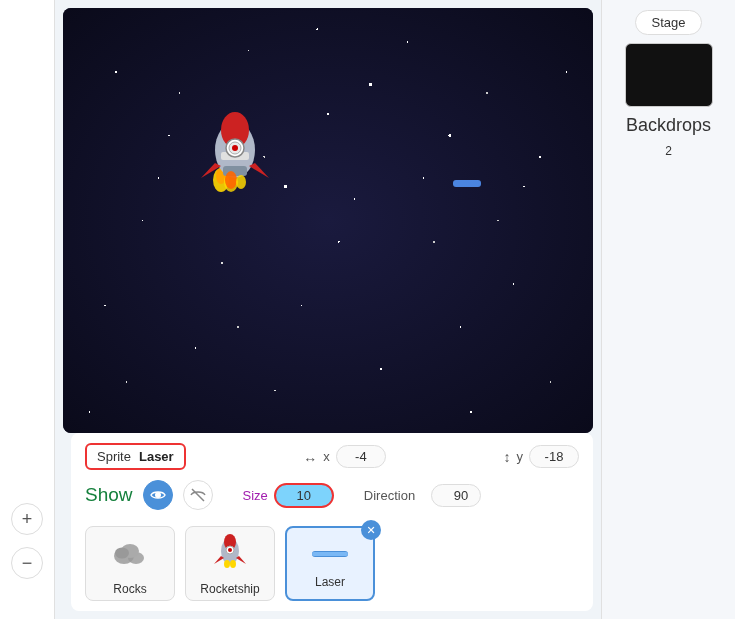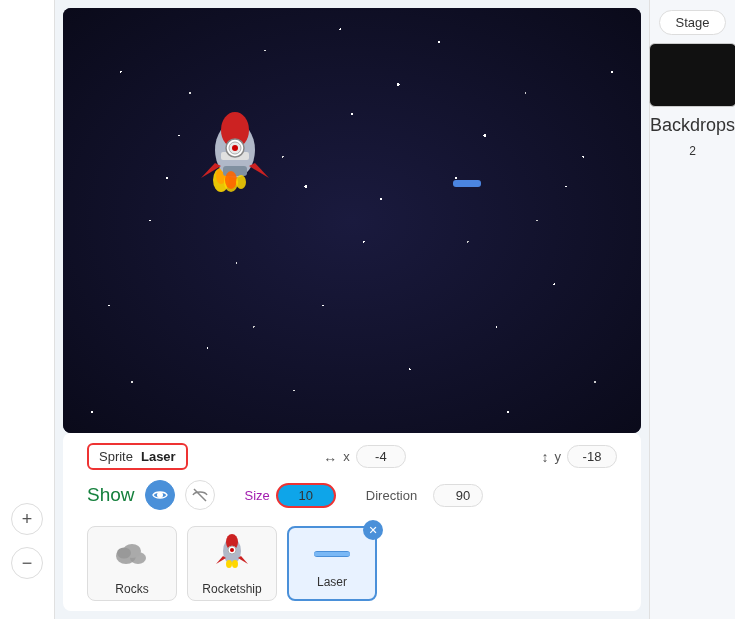--- a/index.html
+++ b/index.html
@@ -126,23 +126,23 @@
       width: 28px;
       height: 7px;
       background: #5599ff;
       border-radius: 3px;
       opacity: 0.85;
     }
 
     
     .bottom-panel {
       background: #fff;
-      margin: 0 8px 8px 8px;
+      margin: 0 8px 8px 16px;
       border-radius: 8px;
-      padding: 10px 24px;
+      padding: 10px 14px;
     }
 
     
     .sprite-info-row {
       display: flex;
       align-items: center;
       gap: 8px;
       margin-bottom: 10px;
     }
 
@@ -230,21 +230,21 @@
       font-size: 13px;
       color: #a21caf;
     }
 
     .size-value-box {
       border: 2px solid #e33;
       border-radius: 16px;
       padding: 3px 16px;
       font-size: 13px;
       color: #333;
-      background: #0ea5e9;
+      background: #7dd3fc;
       min-width: 60px;
       text-align: center;
     }
 
     .direction-group {
       display: flex;
       align-items: center;
       gap: 16px;
       margin-left: 20px;
     }
@@ -314,21 +314,21 @@
       cursor: pointer;
     }
 
     
     .sprite-icon {
       font-size: 28px;
     }
 
     
     .right-panel {
-      width: 86px;
+      width: 134px;
       background: #f5f7fa;
       border-left: 1px solid #e0e0e0;
       display: flex;
       flex-direction: column;
       align-items: center;
       padding: 10px 8px;
       gap: 8px;
       flex-shrink: 0;
     }
 

